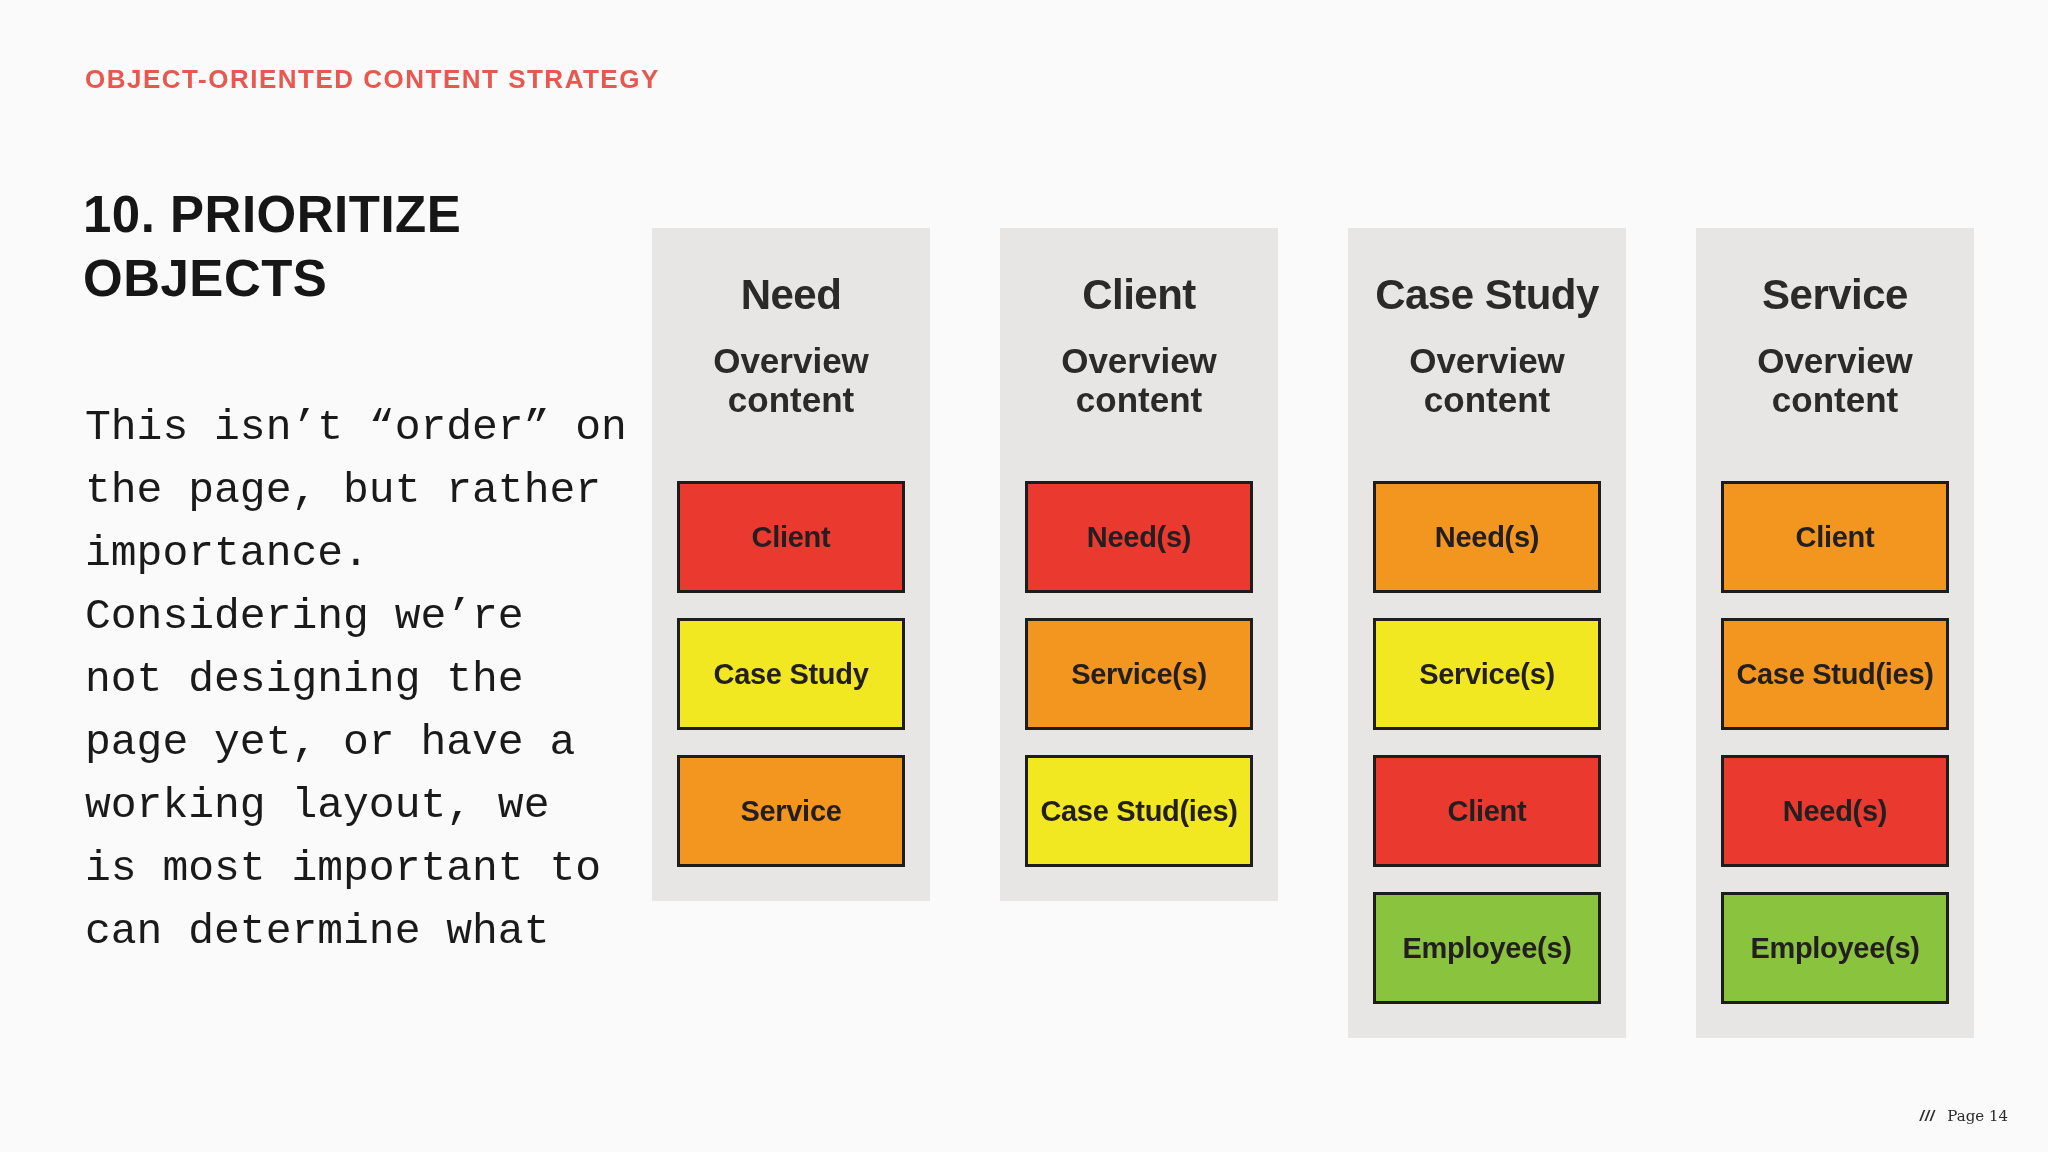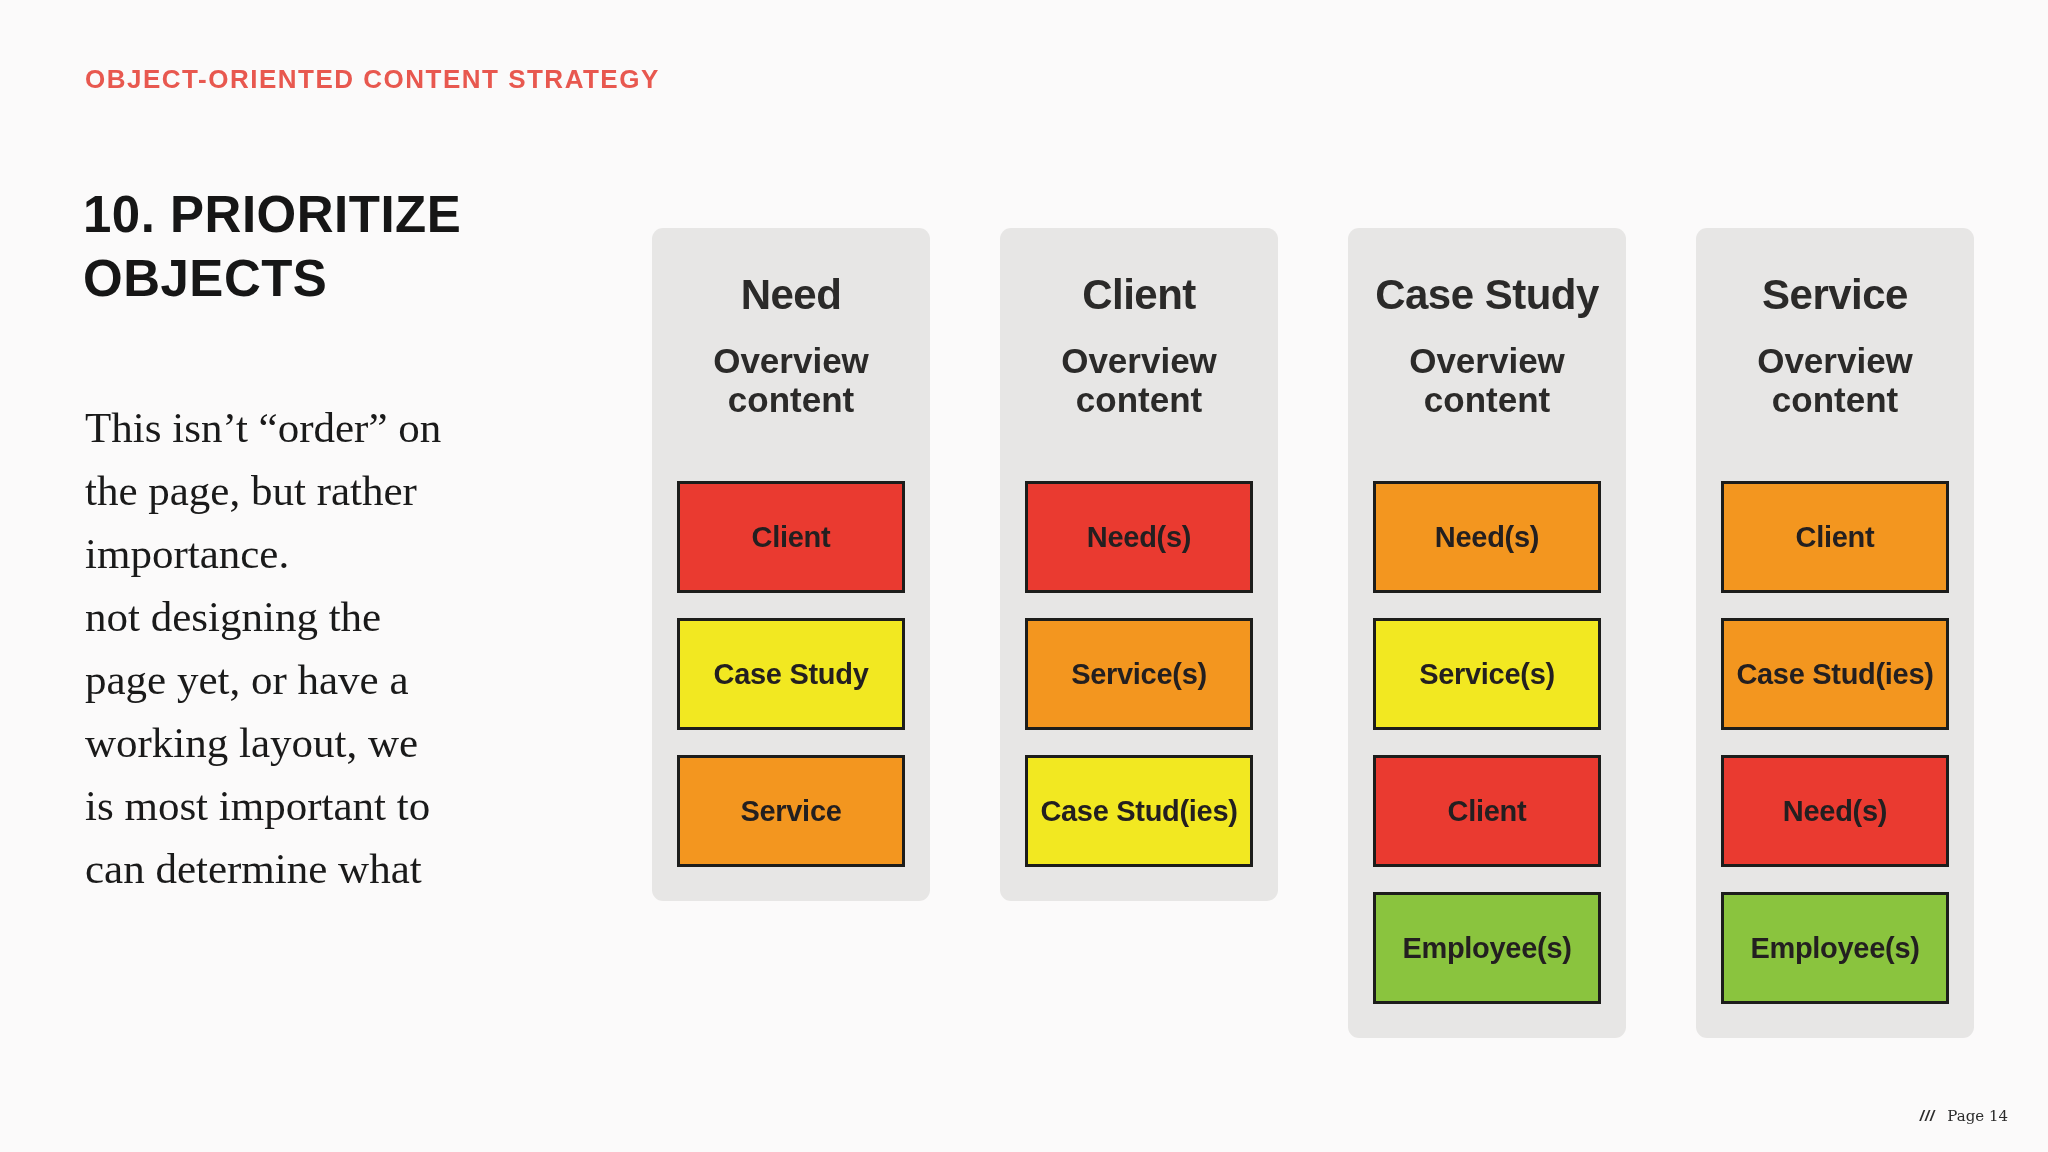--- a/index.html
+++ b/index.html
@@ -31,42 +31,41 @@
     font-weight: bold;
     color: #161616;
     letter-spacing: 0.5px;
   }
 
   .body-text {
     position: absolute;
     left: 85px;
     top: 396px;
     color: #1a1a1a;
-    font-family: Liberation Serif, serif;
+    font-family: Liberation Mono, monospace;
     font-size: 43px;
     line-height: 63px;
   }
   .body-line { white-space: nowrap; }
 
   .columns {
     position: absolute;
     left: 652px;
     top: 228px;
     display: flex;
     gap: 70px;
     align-items: flex-start;
   }
 
   .panel {
     width: 278px;
     background: #e7e6e5;
     padding: 28px 25px 34px;
     text-align: center;
     color: #2b2a29;
-    border-radius: 11px;
   }
 
   .panel h2 {
     margin-top: 14px;
     font-size: 42px;
     line-height: 50px;
     font-weight: bold;
     letter-spacing: -0.5px;
   }
 
@@ -115,20 +114,21 @@
 <body>
 
 <div class="eyebrow">OBJECT-ORIENTED CONTENT STRATEGY</div>
 
 <h1 class="title">10. PRIORITIZE OBJECTS</h1>
 
 <div class="body-text">
   <div class="body-line">This isn’t “order” on</div>
   <div class="body-line">the page, but rather</div>
   <div class="body-line">importance.</div>
+  <div class="body-line">Considering we’re</div>
   <div class="body-line">not designing the</div>
   <div class="body-line">page yet, or have a</div>
   <div class="body-line">working layout, we</div>
   <div class="body-line">is most important to</div>
   <div class="body-line">can determine what</div>
 </div>
 
 <div class="columns">
 
   <section class="panel">

